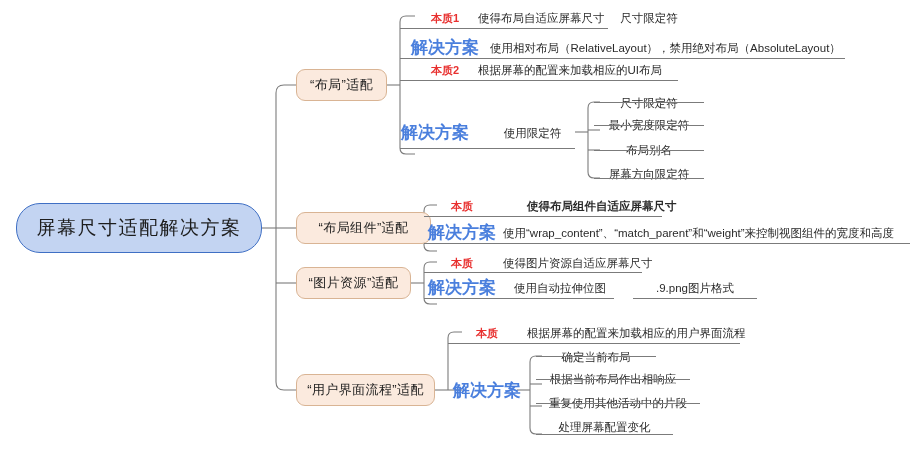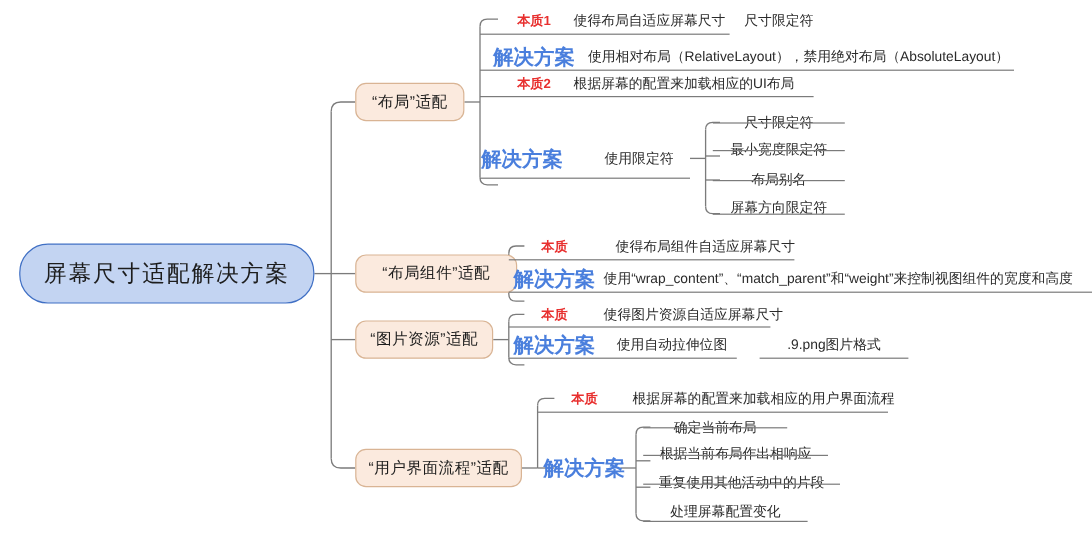--- a/index.html
+++ b/index.html
@@ -193,21 +193,21 @@
   <div class="rule" style="left:594px;top:150px;width:110px;"></div>
 
   <div class="cell" style="left:600px;top:166px;width:98px;height:15px;">
     <span>屏幕方向限定符</span>
   </div>
   <div class="rule" style="left:594px;top:178px;width:110px;"></div>
 
   <div class="cell lbl-red" style="left:437px;top:198px;width:50px;height:15px;justify-content:center;">
     <span>本质</span>
   </div>
-  <div class="cell left" style="left:513px;top:198px;width:300px;height:15px;">
+  <div class="cell left" style="left:527px;top:198px;width:300px;height:15px;font-weight:bold;">
     <span>使得布局组件自适应屏幕尺寸</span>
   </div>
   <div class="rule" style="left:424px;top:216px;width:238px;"></div>
 
   <div class="cell lbl-blue" style="left:437px;top:225px;width:50px;height:15px;justify-content:center;">
     <span>解决方案</span>
   </div>
   <div class="cell left" style="left:503px;top:225px;width:410px;height:15px;">
     <span>使用“wrap_content”、“match_parent”和“weight”来控制视图组件的宽度和高度</span>
   </div>

